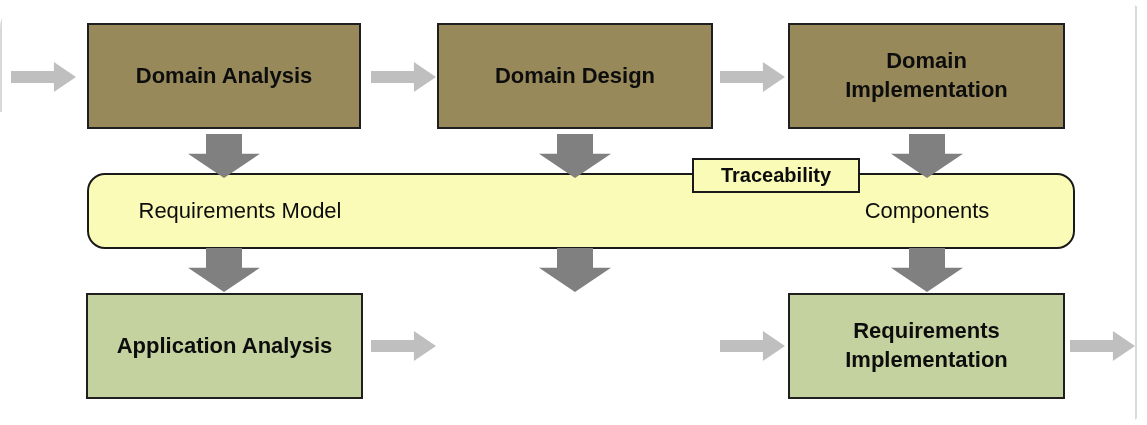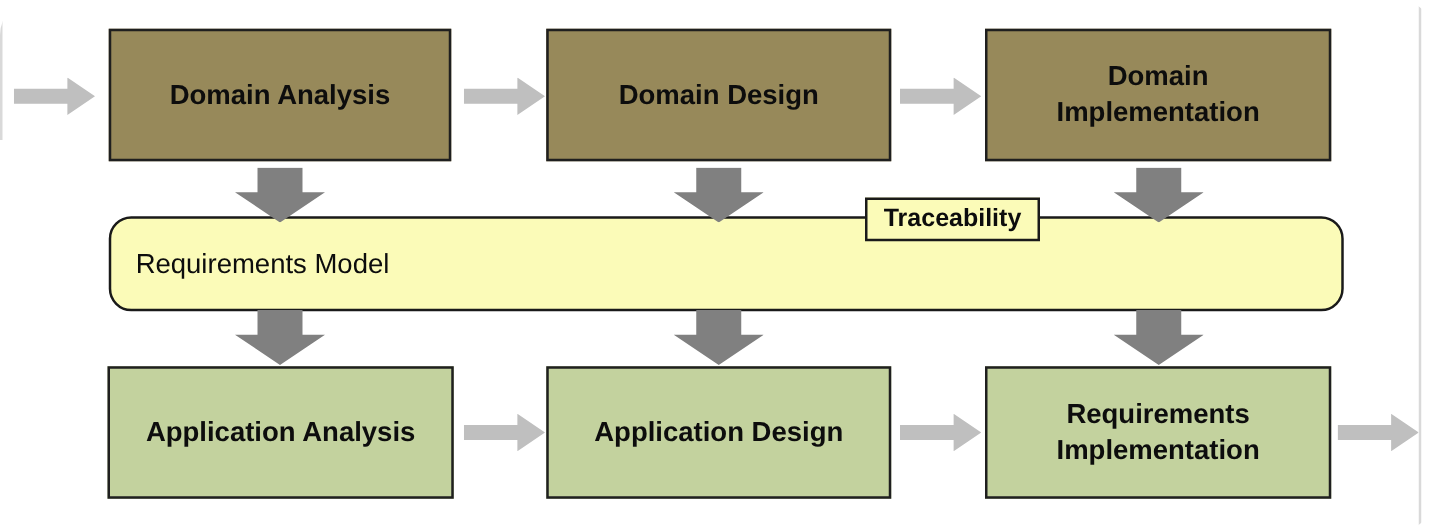--- a/index.html
+++ b/index.html
@@ -21,21 +21,21 @@
     position:absolute;box-sizing:border-box;left:87px;top:173px;width:988px;height:76px;
     background:var(--band,#FBFBB8);border:2px solid #1a1a1a;border-radius:18px;
     z-index:1;
   }
   .band-item{
     position:absolute;top:173px;height:76px;width:300px;z-index:2;
     display:flex;align-items:center;justify-content:center;
     font-size:22px;color:#0d0d0d;
   }
   .tag{
-    position:absolute;box-sizing:border-box;left:692px;top:158px;width:140px;height:35px;
+    position:absolute;box-sizing:border-box;left:692px;top:158px;width:168px;height:35px;
     background:var(--band,#FBFBB8);border:2px solid #1a1a1a;z-index:4;
     display:flex;align-items:center;justify-content:center;
     font-size:20px;font-weight:bold;color:#0d0d0d;
   }
   .arrow-right{
     position:absolute;width:65px;height:30px;background:var(--flow-arrow,#BFBFBF);
     clip-path:polygon(0 30%,66% 30%,66% 0,100% 50%,66% 100%,66% 70%,0 70%);
   }
   .arrow-down{
     position:absolute;width:72px;height:44px;background:var(--down-arrow,#808080);z-index:3;
@@ -44,21 +44,21 @@
   .edge-line{position:absolute;background:#d9d9d9;}
   .edge-right{left:1135px;top:0;width:2px;height:425px;}
   .edge-left{left:0;top:10px;width:2px;height:102px;}
 
   
   .b-top{top:23px;height:106px;}
   .b-bot{top:293px;height:106px;}
   .c1{left:87px;width:274px;}
   .c2{left:437px;width:276px;}
   .c3{left:788px;width:277px;}
-  .bi1{left:60px;}  .bi2{left:425px;} .bi3{left:777px;}
+  .bi1{left:90px;}  .bi2{left:425px;} .bi3{left:777px;}
   .da1{left:188px;} .da2{left:539px;} .da3{left:891px;}
   .da-top{top:134px;} .da-bot{top:248px;}
   .ar-top{top:62px;} .ar-bot{top:331px;}
   .ar-entry{left:11px;} .ar-g1{left:371px;} .ar-g2{left:720px;} .ar-exit{left:1070px;}
 </style>
 </head>
 <body>
 
 <div class="stage">
 
@@ -79,31 +79,29 @@
   <div class="arrow-right ar-top ar-entry"></div>
   <div class="arrow-right ar-top ar-g1"></div>
   <div class="arrow-right ar-top ar-g2"></div>
 
   <div class="arrow-down da-top da1"></div>
   <div class="arrow-down da-top da2"></div>
   <div class="arrow-down da-top da3"></div>
 
   <div class="band"></div>
   <div class="band-item bi1">Requirements Model</div>
+  <div class="band-item bi3">Components</div>
   <div class="tag">Traceability</div>
 
   <div class="arrow-down da-bot da1"></div>
   <div class="arrow-down da-bot da2"></div>
   <div class="arrow-down da-bot da3"></div>
 
   <div class="box application b-bot c1" style="left:86px;width:277px;">
     <span class="box-label">Application Analysis</span>
-  </div>
-  <div class="box application b-bot c2">
-    <span class="box-label">Application Design</span>
   </div>
   <div class="box application b-bot c3">
     <span class="box-label">Requirements
 Implementation</span>
   </div>
 
   <div class="arrow-right ar-bot ar-g1"></div>
   <div class="arrow-right ar-bot ar-g2"></div>
   <div class="arrow-right ar-bot ar-exit"></div>
 

